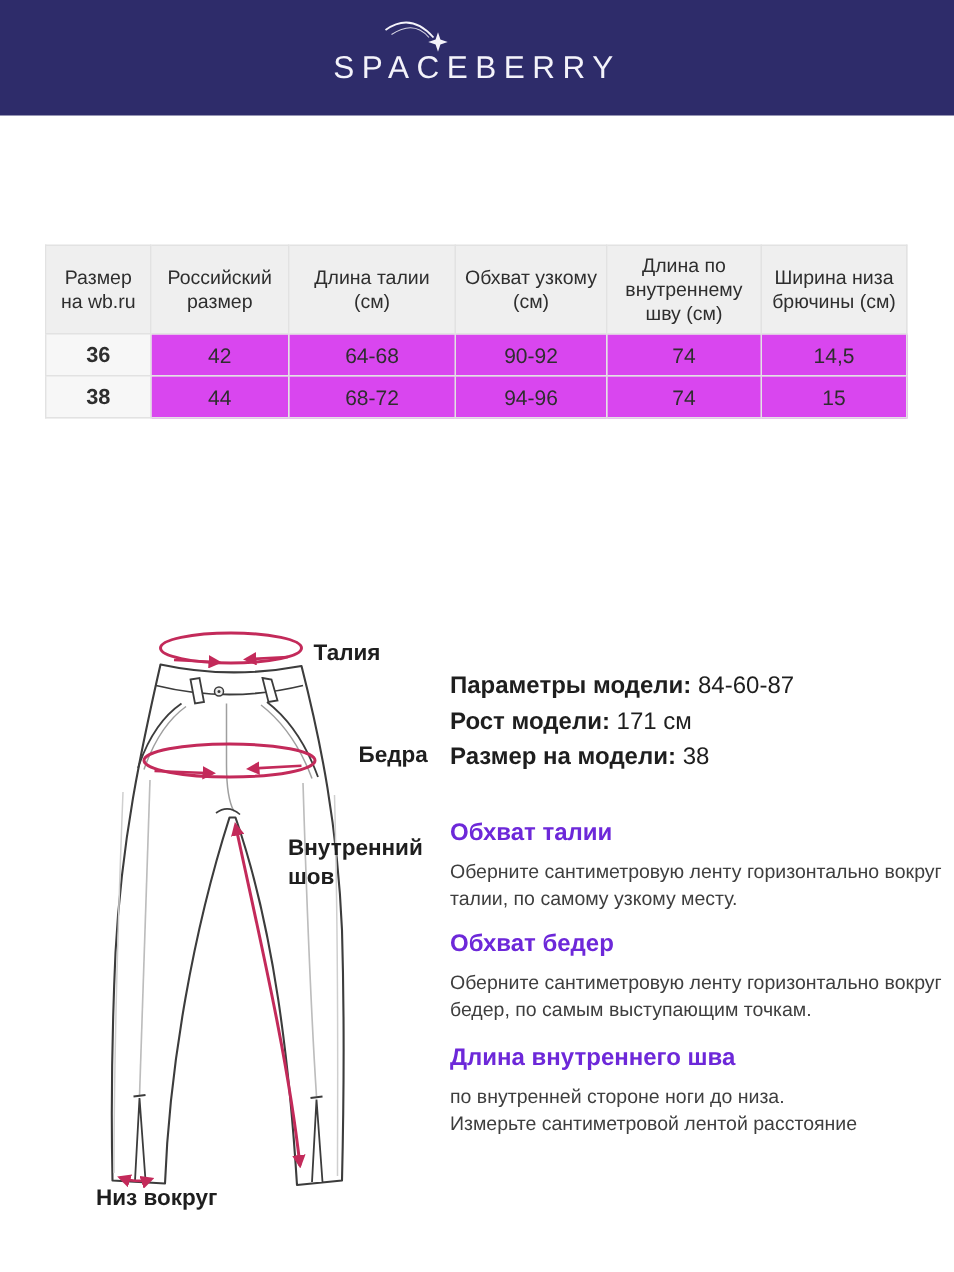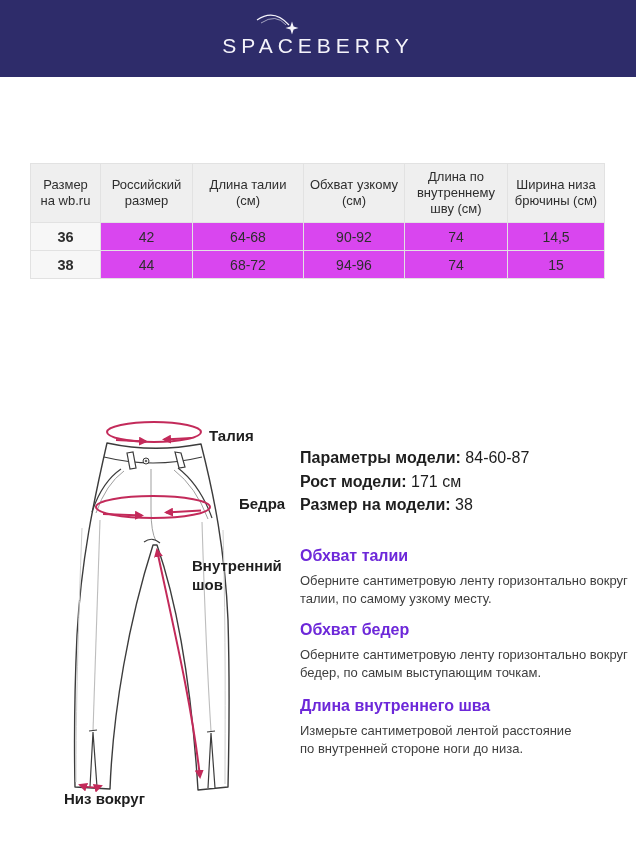--- a/index.html
+++ b/index.html
@@ -177,18 +177,18 @@
       <div class="guide-line">Оберните сантиметровую ленту горизонтально вокруг</div>
       <div class="guide-line">талии, по самому узкому месту.</div>
     </div>
     <div class="guide g2">
       <p class="guide-title">Обхват бедер</p>
       <div class="guide-line">Оберните сантиметровую ленту горизонтально вокруг</div>
       <div class="guide-line">бедер, по самым выступающим точкам.</div>
     </div>
     <div class="guide g3">
       <p class="guide-title">Длина внутреннего шва</p>
+      <div class="guide-line">по внутренней стороне ноги до низа.</div>
       <div class="guide-line">Измерьте сантиметровой лентой расстояние</div>
-      <div class="guide-line">по внутренней стороне ноги до низа.</div>
     </div>
   </div>
 
 </div>
 
 </body></html>

